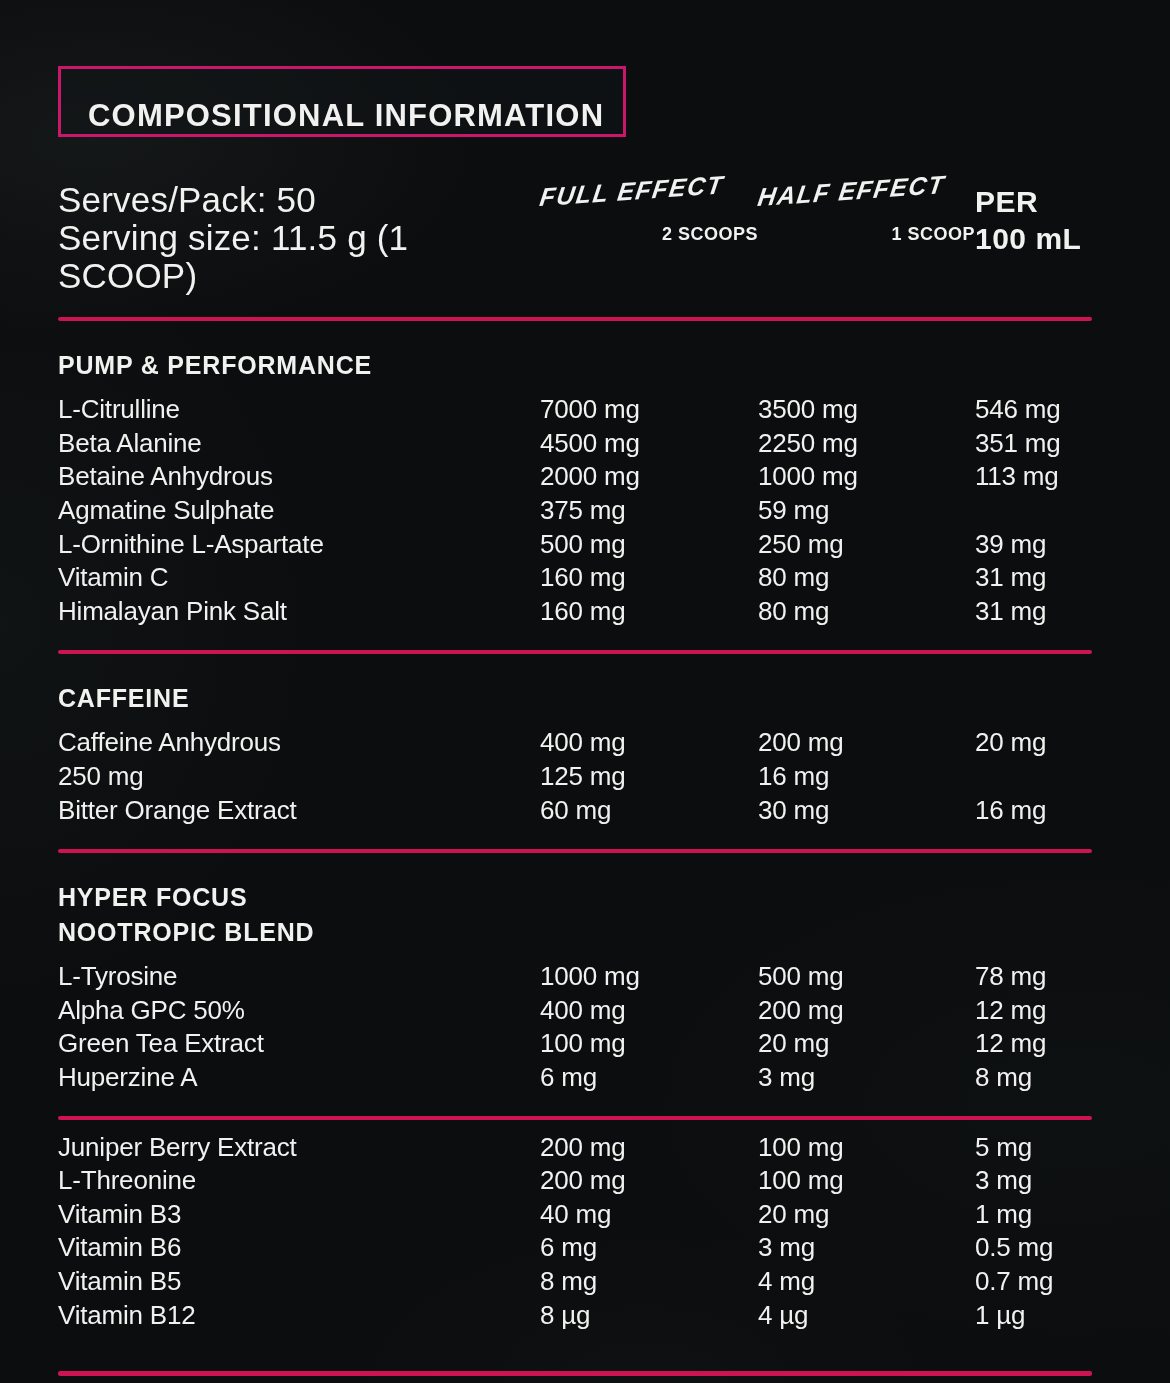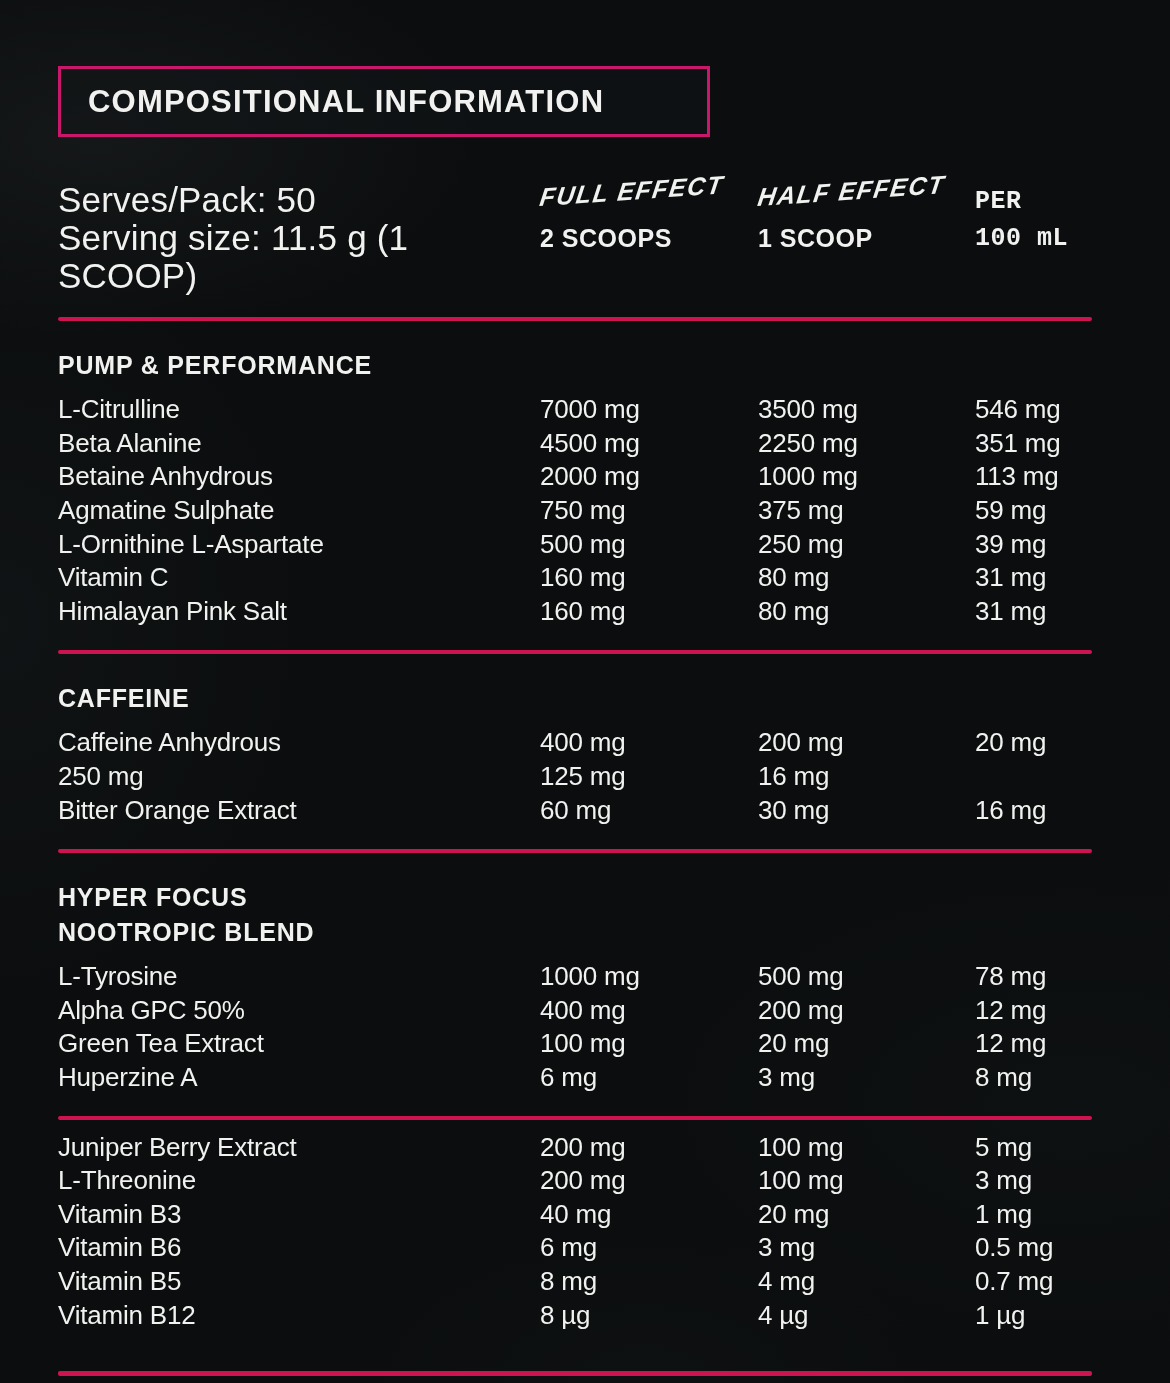--- a/index.html
+++ b/index.html
@@ -17,39 +17,39 @@
     background:
       radial-gradient(620px 320px at 8% 10%, rgba(110,120,125,0.10), transparent 62%),
       radial-gradient(520px 640px at 0% 45%, rgba(80,95,100,0.08), transparent 60%),
       radial-gradient(760px 420px at 92% 80%, rgba(60,78,82,0.06), transparent 60%),
       radial-gradient(500px 260px at 55% 100%, rgba(70,88,92,0.05), transparent 60%),
       var(--bg);
   }
   .page{position:absolute;left:58px;right:78px;top:0;height:1383px;}
 
   .title-box{
-    margin-top:66px;width:652px;height:71px;
+    margin-top:66px;width:568px;height:71px;
     border:3px solid var(--pink-border);
-    display:flex;align-items:center;padding-left:27px;
+    display:flex;align-items:flex-end;padding-left:27px;
     background:rgba(18,21,23,0.55);
   }
   .title{font-size:31px;font-weight:700;letter-spacing:1.2px;white-space:nowrap;}
 
   .grid-cols{display:grid;grid-template-columns:482px 218px 217px 1fr;}
 
   .meta{margin-top:44px;}
   .serving{font-size:35px;line-height:38px;font-weight:400;letter-spacing:0.2px;}
   .colhead{padding-top:2px;}
   .colhead .script{
     font-size:25px;font-weight:700;font-style:italic;letter-spacing:1.5px;
     transform:rotate(-4deg) skewX(-12deg);transform-origin:left center;
     width:max-content;white-space:nowrap;
   }
-  .colhead .sub{font-size:25px;font-weight:700;letter-spacing:0.5px;margin-top:12px;white-space:nowrap;}
-  .colhead.per .line{font-size:25px;font-weight:700;letter-spacing:0.5px;line-height:37px;white-space:nowrap;font-family:Liberation Mono, monospace;}
+  .colhead .sub{font-size:18px;font-weight:700;letter-spacing:0.5px;margin-top:12px;white-space:nowrap;text-align:right;}
+  .colhead.per .line{font-size:30px;font-weight:700;letter-spacing:0.5px;line-height:37px;white-space:nowrap;}
 
   .divider{margin-top:22px;height:4px;background:var(--pink-line);border-radius:2px;}
   .sec-header{
     margin-top:27px;font-size:25px;font-weight:700;letter-spacing:0.8px;
     line-height:35px;white-space:pre-line;
   }
   .rows{margin-top:10px;}
   .row{height:33.6px;align-items:center;}
   .cell{font-size:26px;font-weight:400;letter-spacing:-0.2px;white-space:nowrap;}
 
@@ -100,21 +100,20 @@
           <div class="cell per">351 mg</div>
         </div>
         <div class="row grid-cols">
           <div class="cell ingredient">Betaine Anhydrous</div>
           <div class="cell full">2000 mg</div>
           <div class="cell half">1000 mg</div>
           <div class="cell per">113 mg</div>
         </div>
         <div class="row grid-cols">
           <div class="cell ingredient">Agmatine Sulphate</div>
-          <div class="cell full">750 mg</div>
           <div class="cell half">375 mg</div>
           <div class="cell per">59 mg</div>
         </div>
         <div class="row grid-cols">
           <div class="cell ingredient">L-Ornithine L-Aspartate</div>
           <div class="cell full">500 mg</div>
           <div class="cell half">250 mg</div>
           <div class="cell per">39 mg</div>
         </div>
         <div class="row grid-cols">

